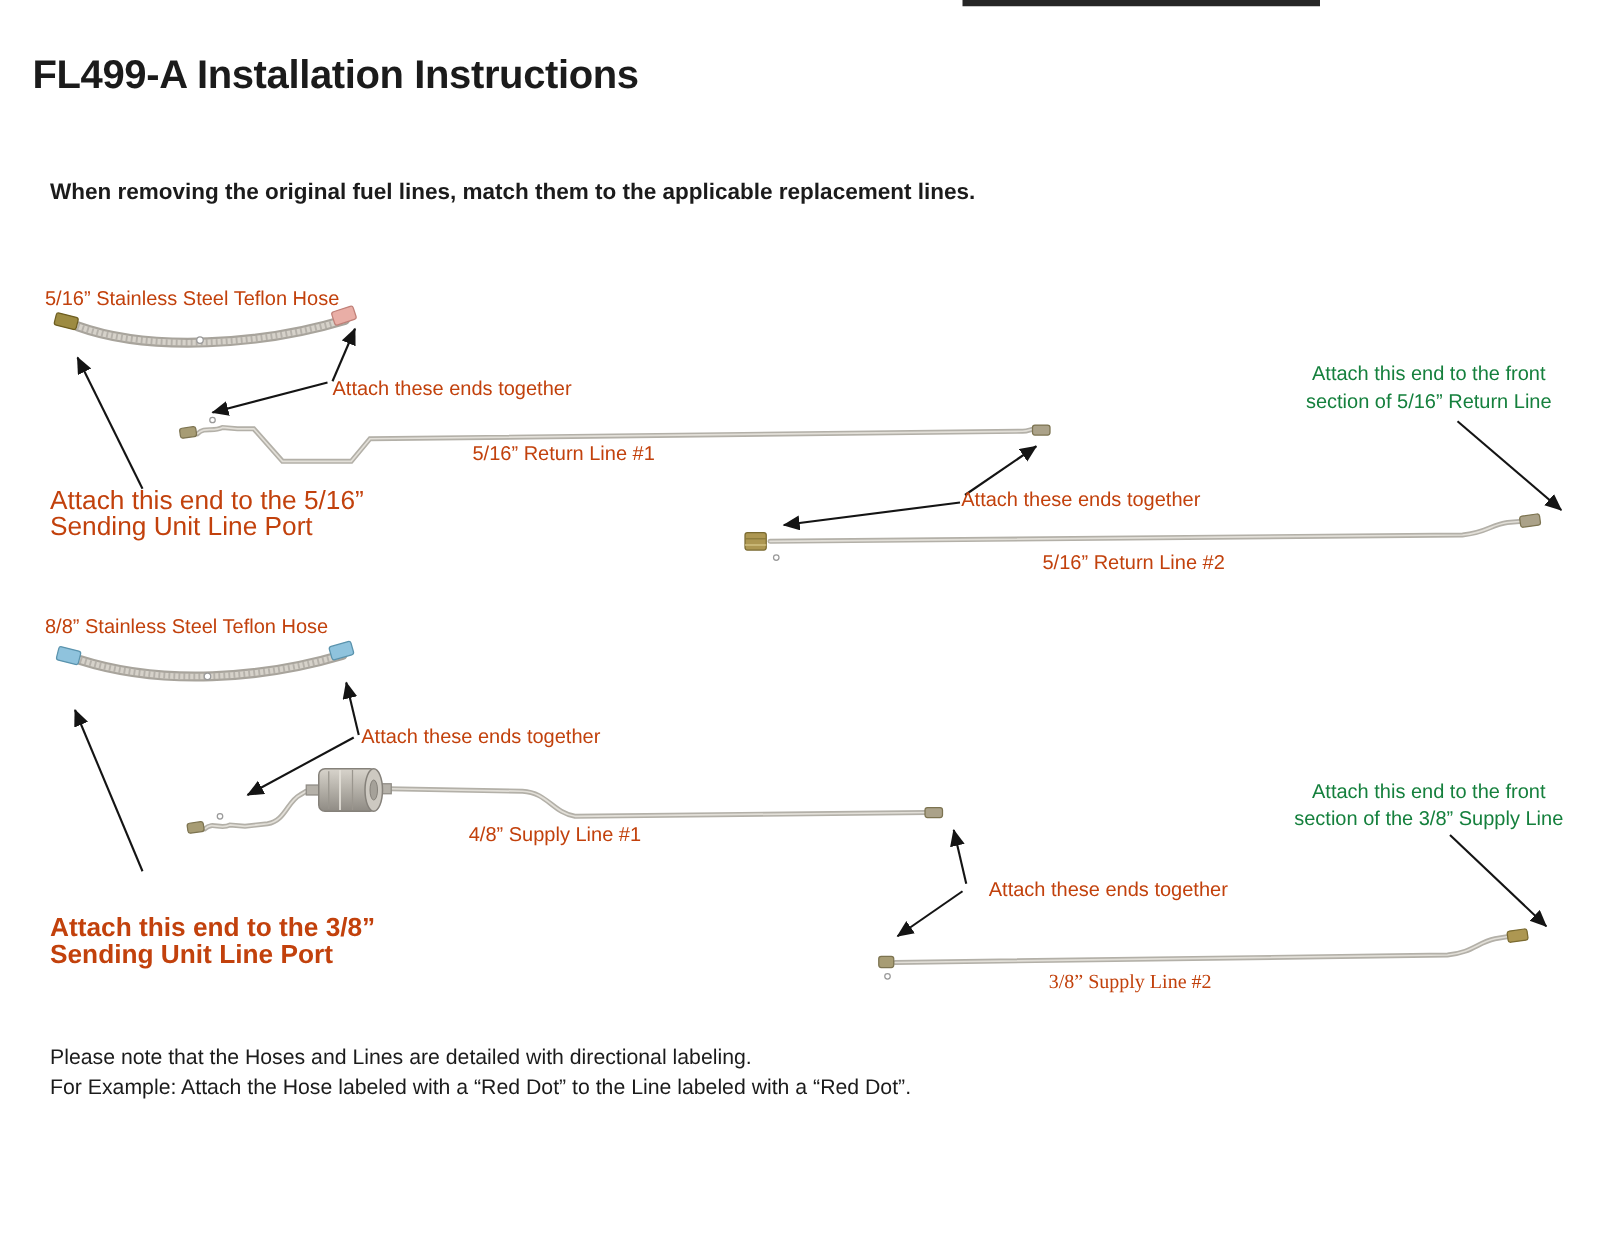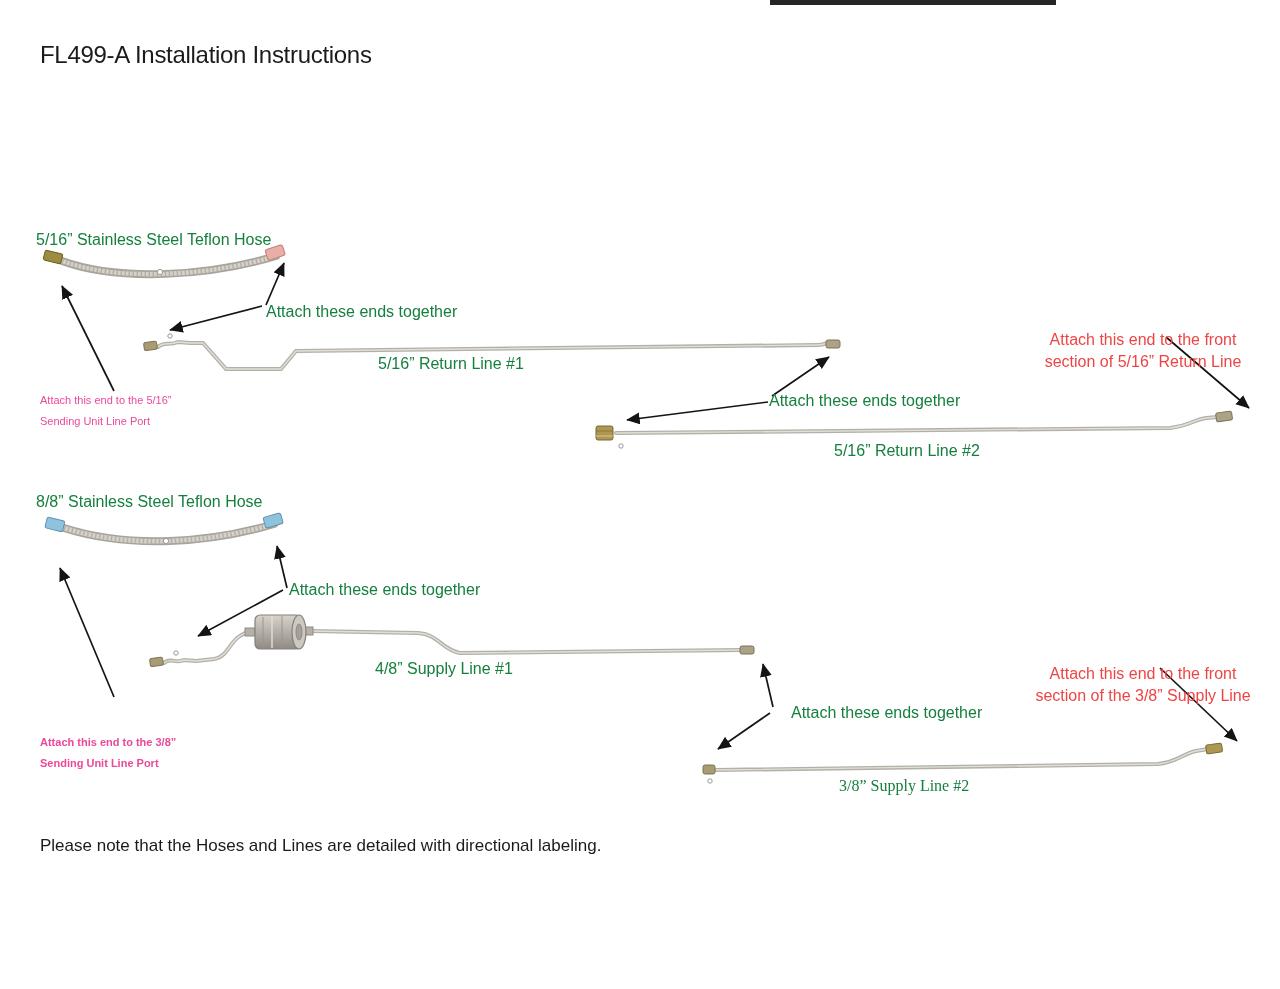--- a/index.html
+++ b/index.html
@@ -1,25 +1,25 @@
 <!DOCTYPE html>
 <html><head>
 <meta charset="utf-8">
 <style>
   html,body{margin:0;padding:0;background:#ffffff;}
   body{font-family:"Liberation Sans",sans-serif;color:#1b1b1b;}
   .page{position:relative;width:1280px;height:989px;background:#ffffff;overflow:hidden;}
   .abs{position:absolute;}
   .top-bar{left:770px;top:0;width:286px;height:5px;background:#262626;}
-  .title{left:40px;top:41px;font-size:24px;font-weight:400;letter-spacing:-0.3px;}
+  .title{left:26px;top:41px;font-size:32px;font-weight:700;letter-spacing:-0.3px;}
   .subtitle{left:40px;top:88px;font-size:18px;font-weight:700;}
   .intro{left:40px;top:143px;font-size:18px;font-weight:700;width:1100px;}
-  .dlabel{font-size:16px;font-weight:400;color:#15803d;white-space:nowrap;}
-  .dlabel-2l{font-size:11px;font-weight:400;color:#ec4899;line-height:21px;white-space:pre-line;}
-  .dlabel-c{font-size:16px;font-weight:400;color:#ef4444;line-height:22px;white-space:pre-line;text-align:center;margin-top:40px;}
+  .dlabel{font-size:16px;font-weight:400;color:#c2410c;white-space:nowrap;}
+  .dlabel-2l{font-size:21px;font-weight:400;color:#c2410c;line-height:21px;white-space:pre-line;}
+  .dlabel-c{font-size:16px;font-weight:400;color:#15803d;line-height:22px;white-space:pre-line;text-align:center;}
   .note{font-size:17px;font-weight:400;line-height:24px;}
   svg{position:absolute;left:0;top:0;}
 </style>
 </head>
 <body>
 
 <div class="page">
 
   <div class="abs top-bar"></div>
 
@@ -109,20 +109,21 @@
       <line x1="287" y1="588" x2="277" y2="546" marker-end="url(#ah)"></line>
       <line x1="283" y1="590" x2="198" y2="636" marker-end="url(#ah)"></line>
       <line x1="114" y1="697" x2="60" y2="568" marker-end="url(#ah)"></line>
       <line x1="773" y1="707" x2="763" y2="664" marker-end="url(#ah)"></line>
       <line x1="770" y1="713" x2="718" y2="749" marker-end="url(#ah)"></line>
       <line x1="1160" y1="668" x2="1237" y2="741" marker-end="url(#ah)"></line>
     </g>
   </svg>
 
   <div class="abs title">FL499-A Installation Instructions</div>
+  <div class="abs intro">When removing the original fuel lines, match them to the applicable replacement lines.</div>
 
   <div class="abs dlabel" style="left:36px;top:231px;">5/16” Stainless Steel Teflon Hose</div>
   <div class="abs dlabel" style="left:266px;top:303px;">Attach these ends together</div>
   <div class="abs dlabel" style="left:378px;top:355px;">5/16” Return Line #1</div>
   <div class="abs dlabel-2l" style="left:40px;top:390px;">Attach this end to the 5/16”
 Sending Unit Line Port</div>
   <div class="abs dlabel-c" style="left:1034px;top:289px;width:218px;">Attach this end to the front
 section of 5/16” Return Line</div>
   <div class="abs dlabel" style="left:769px;top:392px;">Attach these ends together</div>
   <div class="abs dlabel" style="left:834px;top:442px;">5/16” Return Line #2</div>
@@ -131,14 +132,15 @@
   <div class="abs dlabel" style="left:289px;top:581px;">Attach these ends together</div>
   <div class="abs dlabel" style="left:375px;top:660px;">4/8” Supply Line #1</div>
   <div class="abs dlabel-2l" style="left:40px;top:732px;font-weight:bold;">Attach this end to the 3/8”
 Sending Unit Line Port</div>
   <div class="abs dlabel-c" style="left:1026px;top:623px;width:234px;">Attach this end to the front
 section of the 3/8” Supply Line</div>
   <div class="abs dlabel" style="left:791px;top:704px;">Attach these ends together</div>
   <div class="abs dlabel" style="left:839px;top:777px;font-family:Liberation Serif, serif;">3/8” Supply Line #2</div>
 
   <div class="abs note" style="left:40px;top:834px;">Please note that the Hoses and Lines are detailed with directional labeling.</div>
+  <div class="abs note" style="left:40px;top:858px;">For Example: Attach the Hose labeled with a “Red Dot” to the Line labeled with a “Red Dot”.</div>
 
 </div>
 
 </body></html>

